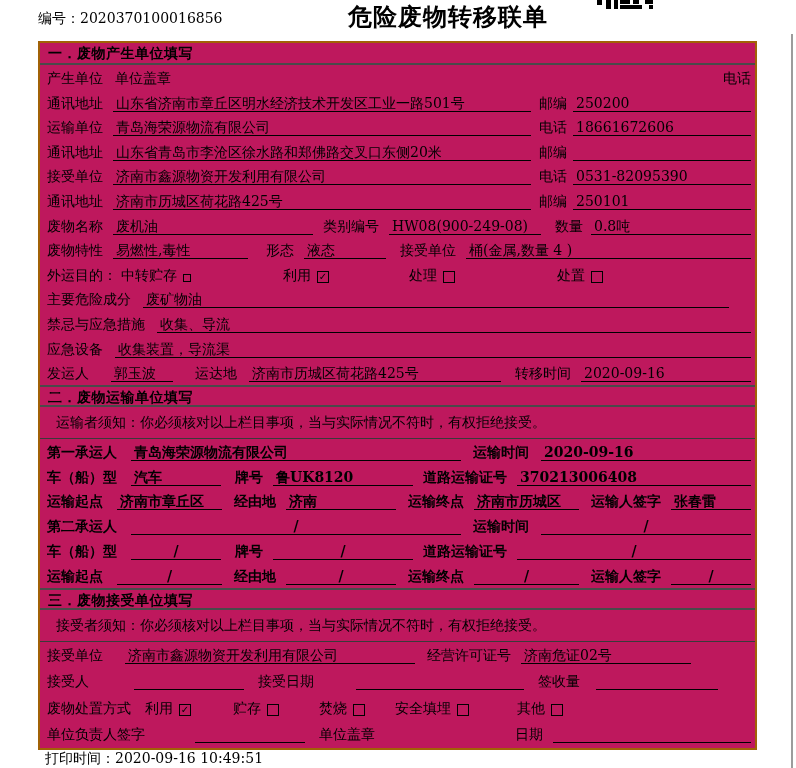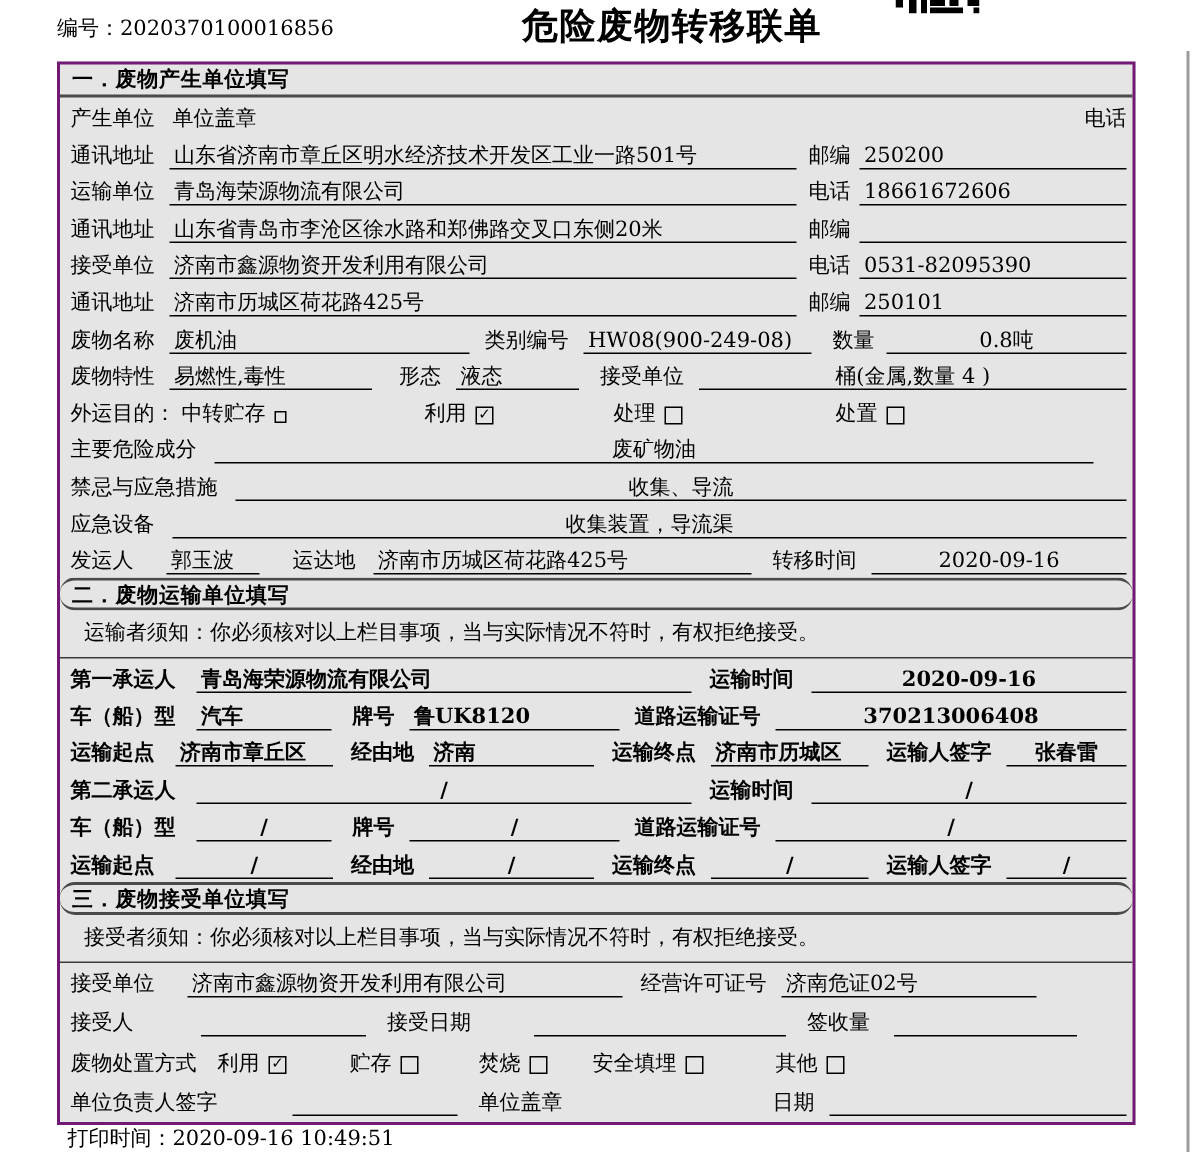--- a/index.html
+++ b/index.html
@@ -8,37 +8,37 @@
     width:796px; height:768px; position:relative; overflow:hidden;
     font-family:"DejaVu Serif","Liberation Serif",serif;
     color:#000; font-size:14px;
   }
   .doc-no { position:absolute; left:38px; top:10px; font-size:14px; white-space:nowrap; }
   .title { position:absolute; left:333px; top:1px; font-size:24px; font-weight:bold; letter-spacing:1px;
            font-family:"DejaVu Sans","Liberation Sans",sans-serif;margin-left:15px; }
   .qr { position:absolute; left:597px; top:0; }
   .page-edge { position:absolute; left:791px; top:34px; width:2px; height:734px; background:#9c9c9c; }
 
-  .form-table { position:absolute; left:38px; top:41px; width:719px; border:2px solid #701a75; background:#e5e5e5; }
+  .form-table { position:absolute; left:38px; top:41px; width:719px; border:2px solid #a16207; background:#be185d; }
 
   .sec-h {
     height:22px; line-height:21px; padding-left:8px; font-weight:bold; font-size:14px;
     font-family:"DejaVu Sans","Liberation Sans",sans-serif;
     border-bottom:2px solid #4a4a4a; letter-spacing:0.5px;
   }
-  .sec-h.mid { border-top:2px solid #4a4a4a;border-radius:10px; }
+  .sec-h.mid { border-top:2px solid #4a4a4a; }
 
   .notice { height:32px; line-height:31px; padding-left:16px; border-bottom:1.5px solid #3a3a3a; white-space:nowrap; }
 
   .row { display:flex; align-items:baseline; height:24.6px; padding:5px 4px 0 7px; white-space:nowrap; }
   .row.h2 { height:24.8px;font-weight:bold; }
   .row.h3 { height:26.5px; }
   .lbl { flex:none; }
   .u { display:inline-block; flex:none; border-bottom:1px solid #000; padding:0 3px; line-height:15px; }
-  .u.grow { flex:1;text-align:center; }
+  .u.grow { flex:1; }
   .u.c { text-align:center; }
   .u:empty::after { content:"\00a0"; }
 
   .opt { display:inline-flex; align-items:flex-start; }
   .cb {
     display:inline-block; width:12px; height:12px; border:1.5px solid #000; margin-left:6px;
     line-height:10px; font-size:10px; font-weight:bold; text-align:center; align-self:center; margin-top:3px;
     font-family:"DejaVu Sans","Liberation Sans",sans-serif;
   }
   .cb.sm { width:8px; height:8px; margin-top:5px; }

